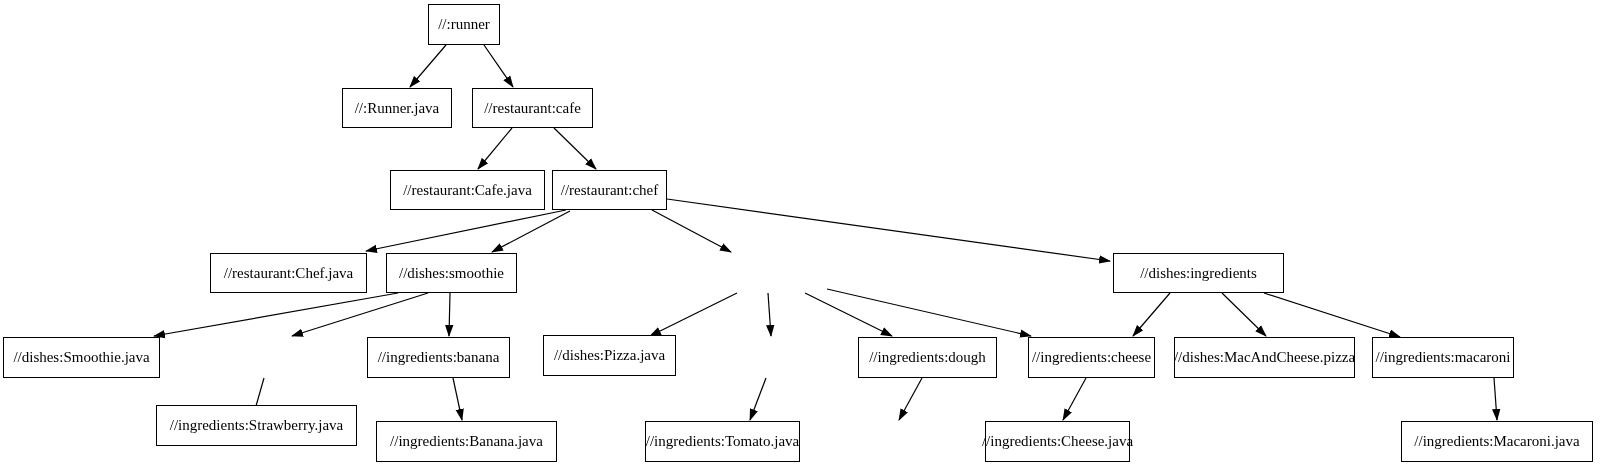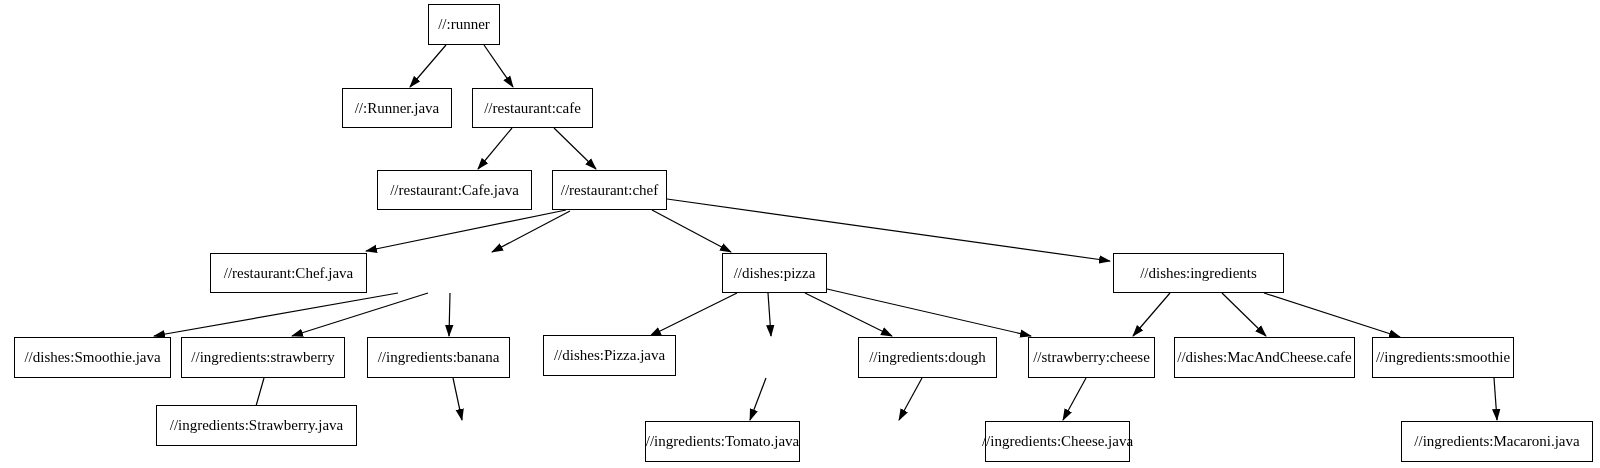--- a/index.html
+++ b/index.html
@@ -60,30 +60,30 @@
       <line x1="1264" y1="293" x2="1400" y2="337" stroke="#000000" marker-end="url(#arrowhead)"></line>
       <line x1="766" y1="378" x2="750" y2="420" stroke="#000000" marker-end="url(#arrowhead)"></line>
       <line x1="922" y1="378" x2="899" y2="420" stroke="#000000" marker-end="url(#arrowhead)"></line>
       <line x1="1086" y1="378" x2="1063" y2="420" stroke="#000000" marker-end="url(#arrowhead)"></line>
       <line x1="1494" y1="378" x2="1497" y2="420" stroke="#000000" marker-end="url(#arrowhead)"></line>
     </svg>
 
   <div class="node" style="left:428px;top:4px;width:72px;height:41px">//:runner</div>
   <div class="node" style="left:342px;top:88px;width:110px;height:40px">//:Runner.java</div>
   <div class="node" style="left:472px;top:88px;width:121px;height:40px">//restaurant:cafe</div>
-  <div class="node" style="left:377px;top:170px;width:155px;height:40px">//restaurant:Cafe.java</div>
+  <div class="node" style="left:390px;top:170px;width:155px;height:40px">//restaurant:Cafe.java</div>
   <div class="node" style="left:210px;top:253px;width:157px;height:40px">//restaurant:Chef.java</div>
   <div class="node" style="left:552px;top:170px;width:115px;height:40px">//restaurant:chef</div>
-  <div class="node" style="left:722px;top:253px;width:105px;height:40px">//dishes:pizza</div>
+  <div class="node" style="left:386px;top:253px;width:131px;height:40px">//dishes:smoothie</div>
   <div class="node" style="left:1113px;top:253px;width:171px;height:40px">//dishes:ingredients</div>
-  <div class="node" style="left:14px;top:337px;width:157px;height:41px">//dishes:Smoothie.java</div>
-  <div class="node" style="left:181px;top:337px;width:164px;height:41px">//ingredients:strawberry</div>
+  <div class="node" style="left:3px;top:337px;width:157px;height:41px">//dishes:Smoothie.java</div>
   <div class="node" style="left:367px;top:337px;width:143px;height:41px">//ingredients:banana</div>
   <div class="node" style="left:543px;top:335px;width:133px;height:41px">//dishes:Pizza.java</div>
   <div class="node" style="left:858px;top:337px;width:139px;height:41px">//ingredients:dough</div>
-  <div class="node" style="left:1028px;top:337px;width:127px;height:41px">//strawberry:cheese</div>
-  <div class="node" style="left:1174px;top:337px;width:181px;height:41px">//dishes:MacAndCheese.cafe</div>
-  <div class="node" style="left:1372px;top:337px;width:142px;height:41px">//ingredients:smoothie</div>
+  <div class="node" style="left:1028px;top:337px;width:127px;height:41px">//ingredients:cheese</div>
+  <div class="node" style="left:1174px;top:337px;width:181px;height:41px">//dishes:MacAndCheese.pizza</div>
+  <div class="node" style="left:1372px;top:337px;width:142px;height:41px">//ingredients:macaroni</div>
   <div class="node" style="left:156px;top:405px;width:201px;height:41px">//ingredients:Strawberry.java</div>
+  <div class="node" style="left:376px;top:421px;width:181px;height:41px">//ingredients:Banana.java</div>
   <div class="node" style="left:645px;top:421px;width:155px;height:41px">//ingredients:Tomato.java</div>
   <div class="node" style="left:985px;top:421px;width:145px;height:41px">//ingredients:Cheese.java</div>
   <div class="node" style="left:1401px;top:421px;width:192px;height:41px">//ingredients:Macaroni.java</div>
 </div>
 
 </body></html>

